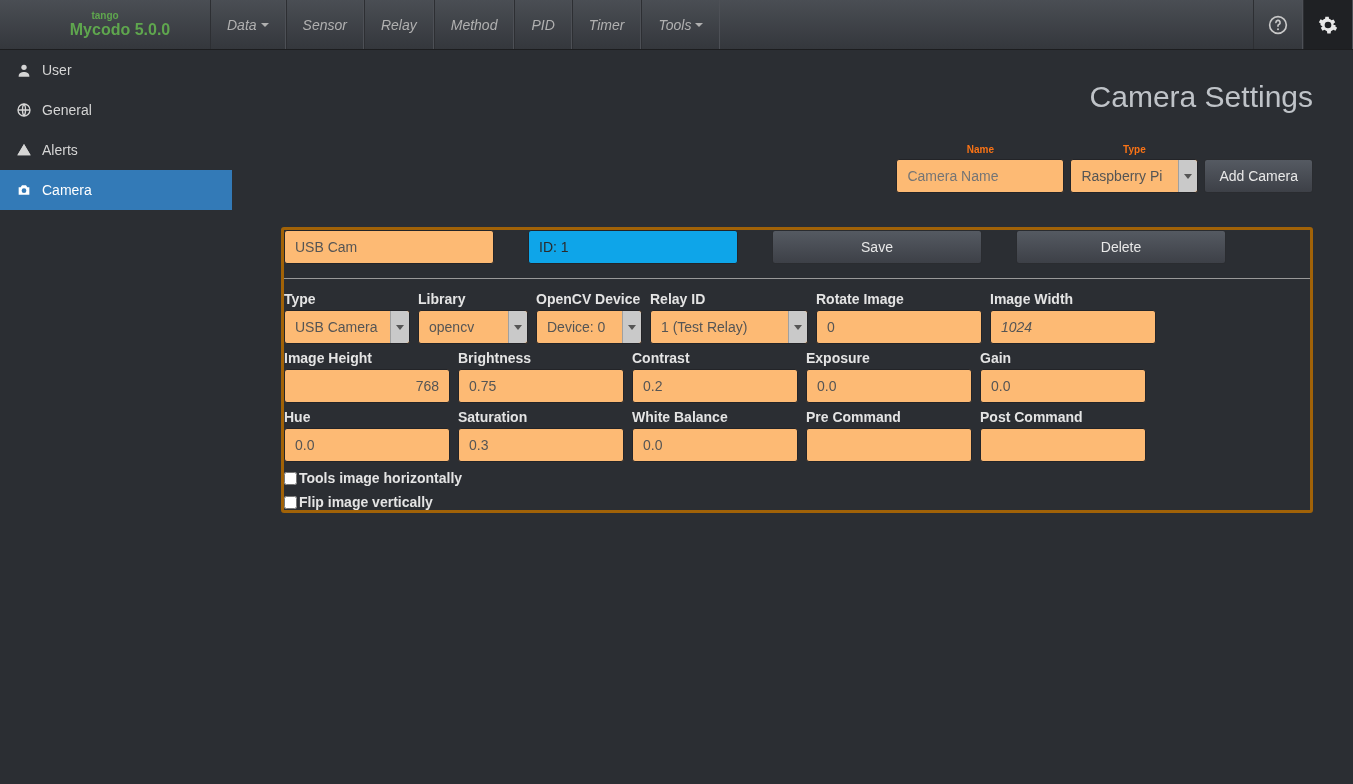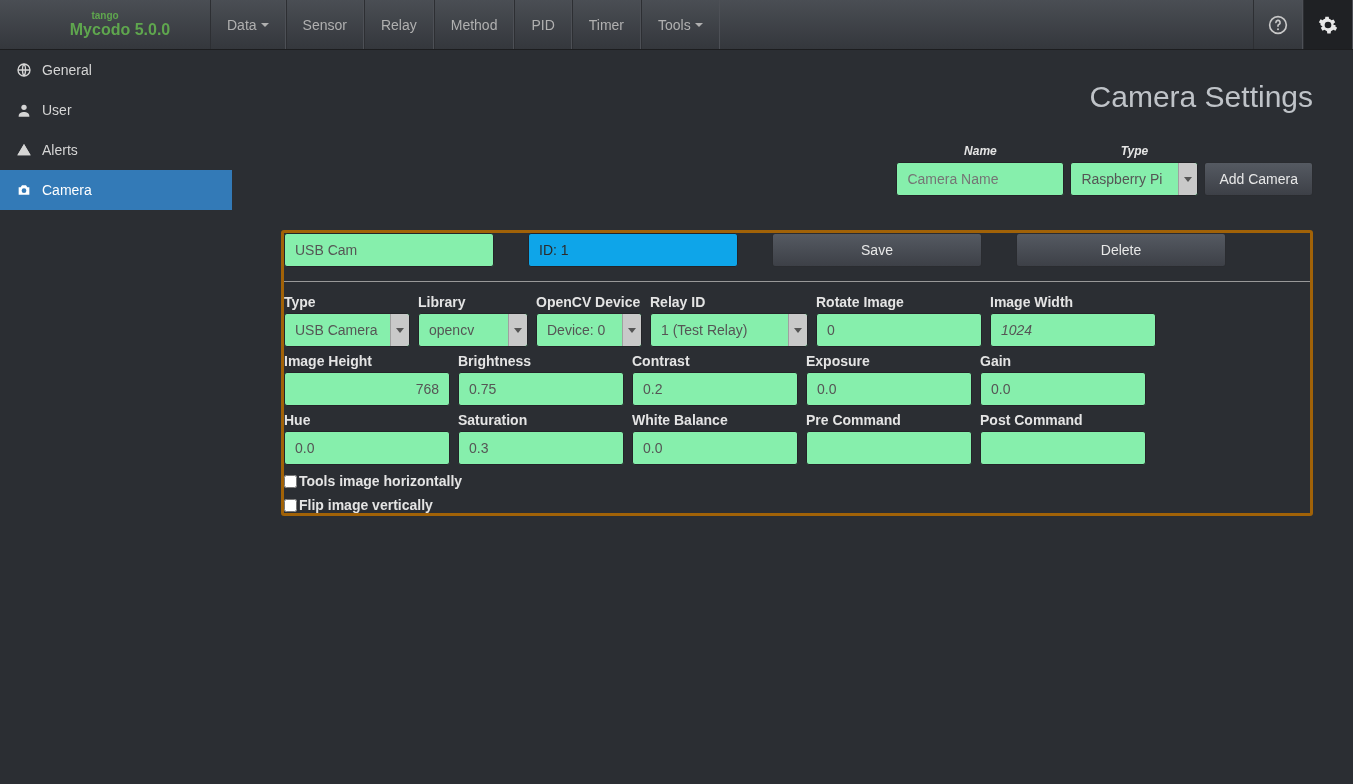--- a/index.html
+++ b/index.html
@@ -18,21 +18,21 @@
     display: flex;
     flex-direction: column;
     align-items: center;
     justify-content: center;
     color: #5fa64e;
     font-weight: bold;
     line-height: 1.1;
   }
   .brand .line1 { font-size: 10px; }
   .brand .line2 { font-size: 16px; margin-left: 30px; }
-  .navitems { display: flex; }
+  .navitems { display: flex; font-style: italic; }
   .navitem {
     padding: 0 16px;
     display: flex;
     align-items: center;
     color: #b0b0b0;
     border-left: 1px solid #2d2f33;
     border-right: 1px solid #4d5056;
     cursor: pointer;
   }
   .caret { margin-left: 4px; width: 0; height: 0; border-left: 4px solid transparent; border-right: 4px solid transparent; border-top: 4px solid #b0b0b0; }
@@ -80,26 +80,26 @@
 
   
   .add-row {
     display: flex;
     justify-content: flex-end;
     align-items: flex-end;
     gap: 6px;
     margin-bottom: 34px;
   }
   .field-col { display: flex; flex-direction: column; gap: 4px; }
-  .field-col label { font-weight: bold; color: #e5e5e5; text-align: center; font-size: 12px; font-style: italic; }
+  .field-col label { font-weight: bold; color: #f97316; text-align: center; font-size: 10px; }
 
   input[type=text], select {
     height: 34px;
     padding: 6px 10px;
-    background: #86efac;
+    background: #fdba74;
     color: #555;
     border: 1px solid #232428;
     border-radius: 3px;
     font-size: 14px;
   }
   input[readonly] { background: #0ea5e9; color: #2b2b2b; }
   .select-wrap { position: relative; display: inline-block; }
   .select-wrap select {
     appearance: none;
     padding-right: 24px;
@@ -216,34 +216,34 @@
           <path fill="#e8e8e8" d="M12 8a4 4 0 1 0 0 8 4 4 0 0 0 0-8zm9 4c0 .6-.05 1.2-.15 1.7l2.1 1.6-2 3.5-2.5-1a8 8 0 0 1-2.9 1.7l-.4 2.6h-4l-.4-2.6a8 8 0 0 1-2.9-1.7l-2.5 1-2-3.5 2.1-1.6A9 9 0 0 1 3 12c0-.6.05-1.2.15-1.7L1.05 8.7l2-3.5 2.5 1a8 8 0 0 1 2.9-1.7L8.85 2h4l.4 2.6a8 8 0 0 1 2.9 1.7l2.5-1 2 3.5-2.1 1.6c.1.5.15 1.1.15 1.7z"></path>
         </svg>
     </div>
   </div>
 </div>
 
 <div class="sidebar" id="sidebar">
     <div class="side-item">
       <span class="side-icon">
         <svg viewBox="0 0 24 24">
-          <circle cx="12" cy="12" r="9" fill="none" stroke="currentColor" stroke-width="2"></circle>
-          <path d="M3 12h18M12 3c3 3 3 15 0 18M12 3c-3 3-3 15 0 18" fill="none" stroke="currentColor" stroke-width="2"></path>
+          <circle cx="12" cy="8" r="4"></circle>
+          <path d="M4 21c0-4 4-6 8-6s8 2 8 6v1H4z"></path>
         </svg>
       </span>
-      <span>General</span>
+      <span>User</span>
     </div>
     <div class="side-item">
       <span class="side-icon">
         <svg viewBox="0 0 24 24">
-          <circle cx="12" cy="8" r="4"></circle>
-          <path d="M4 21c0-4 4-6 8-6s8 2 8 6v1H4z"></path>
+          <circle cx="12" cy="12" r="9" fill="none" stroke="currentColor" stroke-width="2"></circle>
+          <path d="M3 12h18M12 3c3 3 3 15 0 18M12 3c-3 3-3 15 0 18" fill="none" stroke="currentColor" stroke-width="2"></path>
         </svg>
       </span>
-      <span>User</span>
+      <span>General</span>
     </div>
     <div class="side-item">
       <span class="side-icon">
         <svg viewBox="0 0 24 24">
           <path d="M12 3 2 20h20L12 3zm0 6v5m0 2v2" fill="currentColor" stroke="currentColor" stroke-width="0"></path>
           <path d="M12 3 2 20h20L12 3z" fill="currentColor"></path>
         </svg>
       </span>
       <span>Alerts</span>
     </div>

